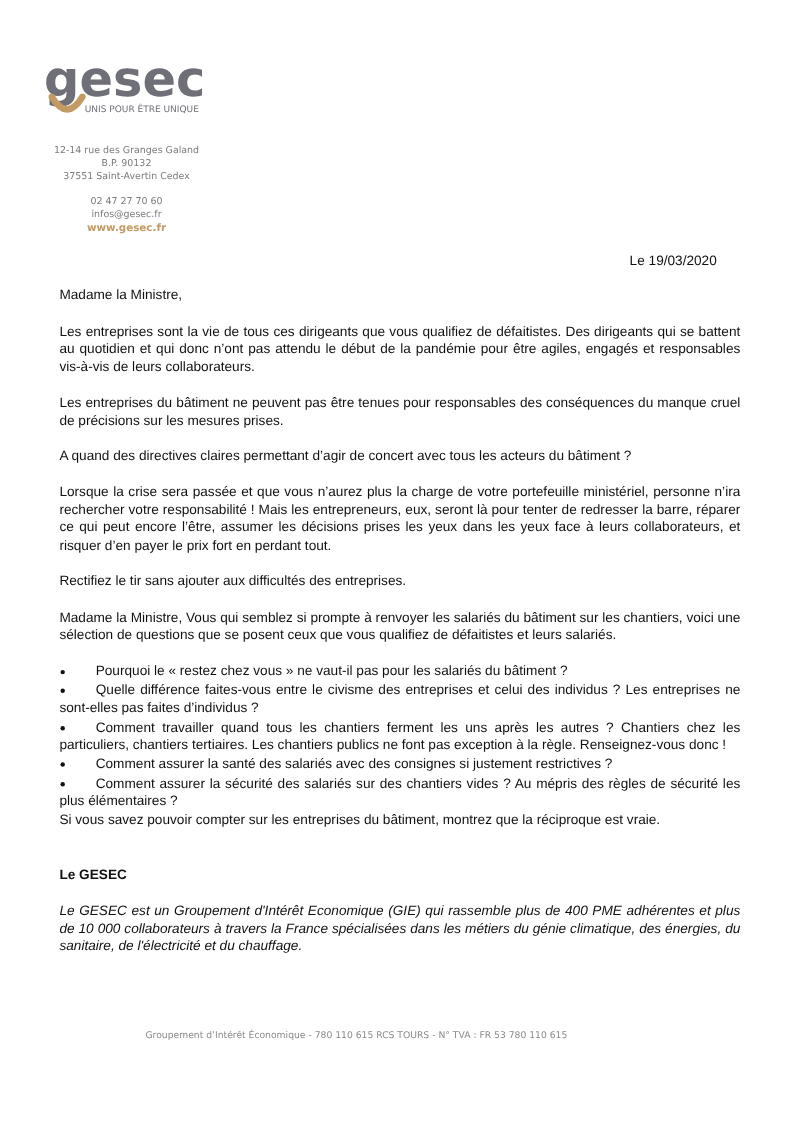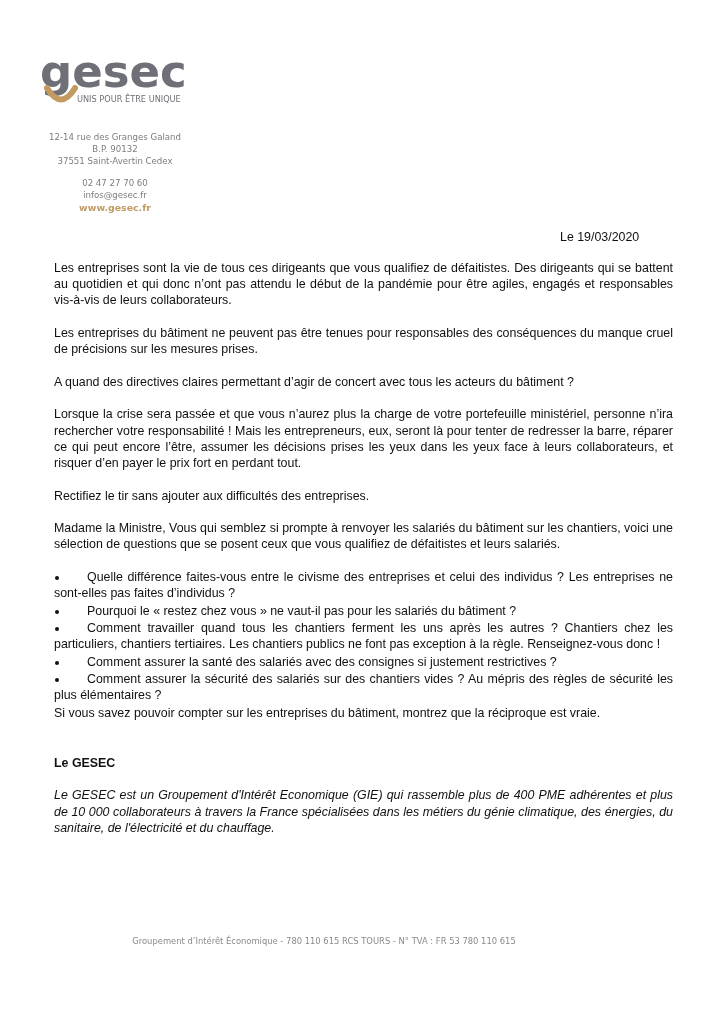--- a/index.html
+++ b/index.html
@@ -8,21 +8,21 @@
   .logo { position: absolute; left: 40px; top: 52px; width: 150px; height: 60px; }
   .logo-word { position: absolute; left: 0; top: -6px; font-family: "DejaVu Sans", sans-serif;
                font-size: 45px; font-weight: bold; color: #6f7077; letter-spacing: 0px; line-height: 52px; }
   .logo-smile { position: absolute; left: 4px; top: 33px; }
   .logo-tag { position: absolute; left: 37px; top: 42px; font-family: "DejaVu Sans", sans-serif;
               font-size: 8.2px; color: #6f7077; letter-spacing: 0px; white-space: nowrap; }
   .address { position: absolute; left: 40px; top: 131px; width: 150px; text-align: center;
              font-family: "DejaVu Sans", sans-serif; font-size: 8.6px; color: #7c7c80; line-height: 12px; }
   .address .gap { height: 10px; }
   .address .web { color: #c29a62; font-weight: bold; font-size: 9.4px; margin-top: 1px; }
-  .date { position: absolute; left: 560px; top: 230px; width: 104px; text-align: left; font-size: 12.4px; }
+  .date { position: absolute; left: 560px; top: 230px; width: 104px; text-align: center; font-size: 12.4px; }
   .body { position: absolute; left: 54px; top: 260px; width: 619px; font-size: 12.4px; line-height: 16.2px; }
   .body p { margin: 0 0 16.4px 0; text-align: justify; }
   .body ul { margin: 0; padding: 0; list-style: none; }
   .body li { position: relative; text-align: justify; text-indent: 33px; margin: 0 0 1.2px 0; }
   .bullet-dot { display: inline-block; width: 4px; height: 4px; border-radius: 50%; background: #111;
                 position: absolute; left: 1px; top: 7px; }
   .after-list { text-align: justify; margin: 0 0 34px 0; }
   .sig { font-weight: bold; margin: 0 0 16.4px 0; }
   .italic { font-style: italic; }
   .footer { position: absolute; left: 0; top: 936px; width: 648px; text-align: center;
@@ -45,30 +45,31 @@
   <div>37551 Saint-Avertin Cedex</div>
   <div class="gap"></div>
   <div>02 47 27 70 60</div>
   <div>infos@gesec.fr</div>
   <div class="web">www.gesec.fr</div>
 </div>
 
 <div class="date">Le 19/03/2020</div>
 
 <div class="body">
+  <p>Madame la Ministre,</p>
   <p>Les entreprises sont la vie de tous ces dirigeants que vous qualifiez de défaitistes. Des dirigeants qui se battent au quotidien et qui donc n’ont pas attendu le début de la pandémie pour être agiles, engagés et responsables vis-à-vis de leurs collaborateurs.</p>
   <p>Les entreprises du bâtiment ne peuvent pas être tenues pour responsables des conséquences du manque cruel de précisions sur les mesures prises.</p>
   <p>A quand des directives claires permettant d’agir de concert avec tous les acteurs du bâtiment ?</p>
   <p>Lorsque la crise sera passée et que vous n’aurez plus la charge de votre portefeuille ministériel, personne n’ira rechercher votre responsabilité ! Mais les entrepreneurs, eux, seront là pour tenter de redresser la barre, réparer ce qui peut encore l’être, assumer les décisions prises les yeux dans les yeux face à leurs collaborateurs, et risquer d’en payer le prix fort en perdant tout.</p>
   <p>Rectifiez le tir sans ajouter aux difficultés des entreprises.</p>
   <p>Madame la Ministre, Vous qui semblez si prompte à renvoyer les salariés du bâtiment sur les chantiers, voici une sélection de questions que se posent ceux que vous qualifiez de défaitistes et leurs salariés.</p>
 
   <ul>
+    <li><span class="bullet-dot"></span><span>Pourquoi le « restez chez vous » ne vaut-il pas pour les salariés du bâtiment ?</span></li>
     <li><span class="bullet-dot"></span><span>Quelle différence faites-vous entre le civisme des entreprises et celui des individus ? Les entreprises ne sont-elles pas faites d’individus ?</span></li>
-    <li><span class="bullet-dot"></span><span>Pourquoi le « restez chez vous » ne vaut-il pas pour les salariés du bâtiment ?</span></li>
     <li><span class="bullet-dot"></span><span>Comment travailler quand tous les chantiers ferment les uns après les autres ? Chantiers chez les particuliers, chantiers tertiaires. Les chantiers publics ne font pas exception à la règle. Renseignez-vous donc !</span></li>
     <li><span class="bullet-dot"></span><span>Comment assurer la santé des salariés avec des consignes si justement restrictives ?</span></li>
     <li><span class="bullet-dot"></span><span>Comment assurer la sécurité des salariés sur des chantiers vides ? Au mépris des règles de sécurité les plus élémentaires ?</span></li>
   </ul>
   <div class="after-list">Si vous savez pouvoir compter sur les entreprises du bâtiment, montrez que la réciproque est vraie.</div>
 
   <p class="sig">Le GESEC</p>
   <p class="italic">Le GESEC est un Groupement d'Intérêt Economique (GIE) qui rassemble plus de 400 PME adhérentes et plus de 10 000 collaborateurs à travers la France spécialisées dans les métiers du génie climatique, des énergies, du sanitaire, de l'électricité et du chauffage.</p>
 </div>
 

